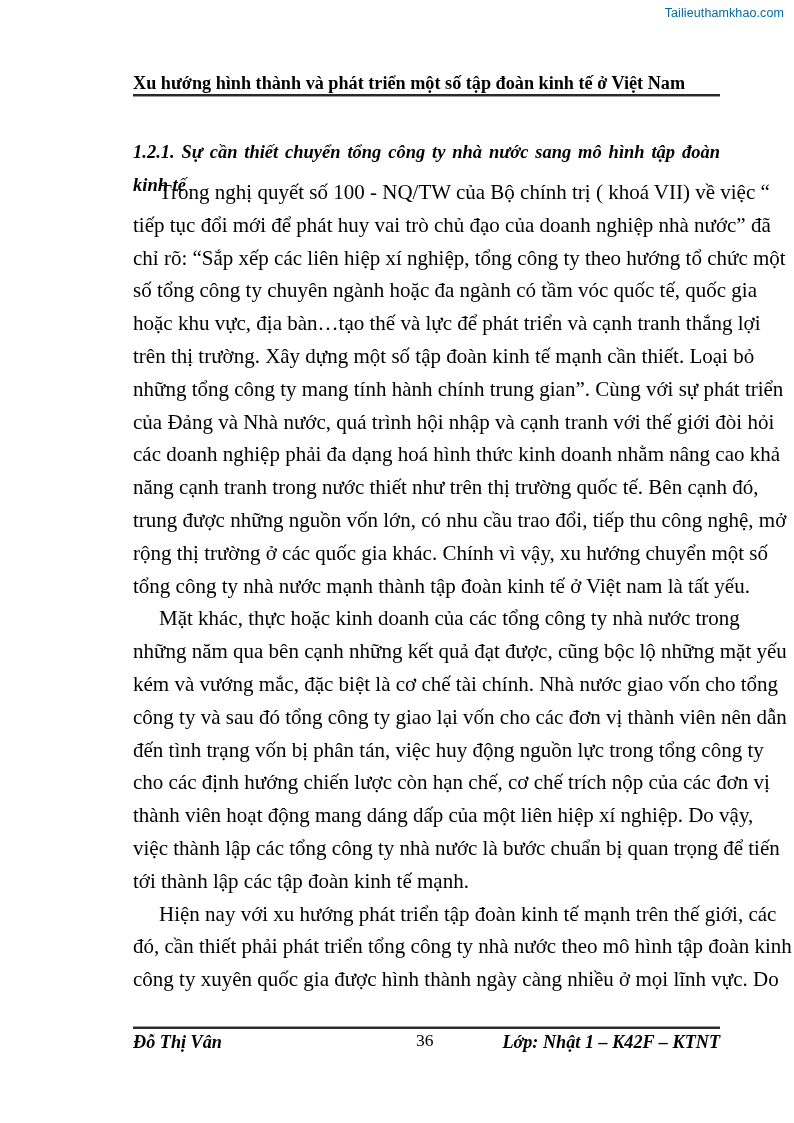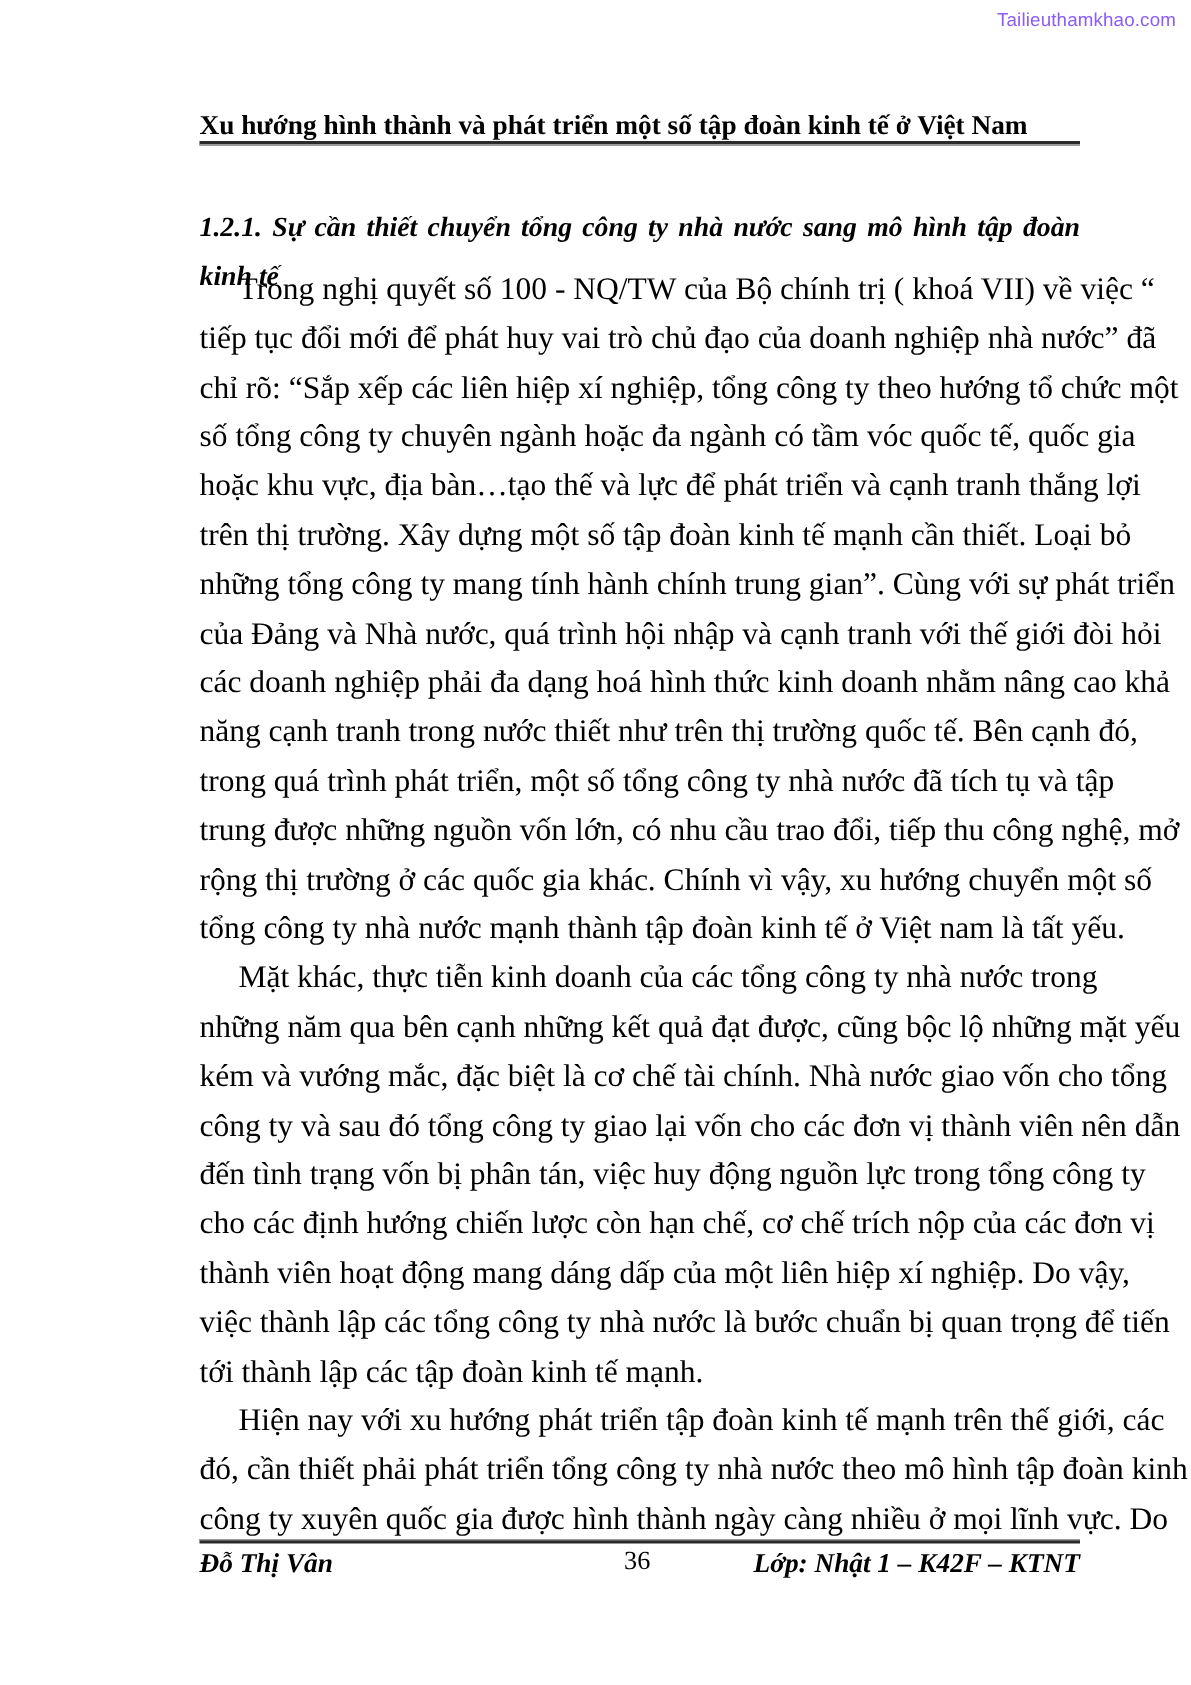--- a/index.html
+++ b/index.html
@@ -14,21 +14,21 @@
       overflow: hidden;
       font-family: "Liberation Serif", "DejaVu Serif", serif;
       color: #000;
     }
     .watermark {
       position: absolute;
       top: 6px;
       right: 10px;
       font-family: "Liberation Sans", "DejaVu Sans", sans-serif;
       font-size: 12.5px;
-      color: #8b5cf6;
+      color: #0369a1;
       letter-spacing: 0.1px;
     }
     .running-header {
       position: absolute;
       left: 133px;
       top: 72px;
       width: 587px;
       font-weight: bold;
       font-size: 18.2px;
       line-height: 22px;
@@ -134,27 +134,26 @@
     <span class="line indent">Trong nghị quyết số 100 - NQ/TW của Bộ chính trị ( khoá VII) về việc “</span>
     <span class="line">tiếp tục đổi mới để phát huy vai trò chủ đạo của doanh nghiệp nhà nước” đã</span>
     <span class="line">chỉ rõ: “Sắp xếp các liên hiệp xí nghiệp, tổng công ty theo hướng tổ chức một</span>
     <span class="line">số tổng công ty chuyên ngành hoặc đa ngành có tầm vóc quốc tế, quốc gia</span>
     <span class="line">hoặc khu vực, địa bàn…tạo thế và lực để phát triển và cạnh tranh thắng lợi</span>
     <span class="line">trên thị trường. Xây dựng một số tập đoàn kinh tế mạnh cần thiết. Loại bỏ</span>
     <span class="line">những tổng công ty mang tính hành chính trung gian”. Cùng với sự phát triển</span>
     <span class="line">của Đảng và Nhà nước, quá trình hội nhập và cạnh tranh với thế giới đòi hỏi</span>
     <span class="line">các doanh nghiệp phải đa dạng hoá hình thức kinh doanh nhằm nâng cao khả</span>
     <span class="line">năng cạnh tranh trong nước thiết như trên thị trường quốc tế. Bên cạnh đó,</span>
-    <span class="line">trong quá trình phát triển, một số tổng công ty nhà nước đã tích tụ và tập</span>
     <span class="line">trung được những nguồn vốn lớn, có nhu cầu trao đổi, tiếp thu công nghệ, mở</span>
     <span class="line">rộng thị trường ở các quốc gia khác. Chính vì vậy, xu hướng chuyển một số</span>
     <span class="line last">tổng công ty nhà nước mạnh thành tập đoàn kinh tế ở Việt nam là tất yếu.</span>
   </div>
   <div>
-    <span class="line indent">Mặt khác, thực tiễn kinh doanh của các tổng công ty nhà nước trong</span>
+    <span class="line indent">Mặt khác, thực hoặc kinh doanh của các tổng công ty nhà nước trong</span>
     <span class="line">những năm qua bên cạnh những kết quả đạt được, cũng bộc lộ những mặt yếu</span>
     <span class="line">kém và vướng mắc, đặc biệt là cơ chế tài chính. Nhà nước giao vốn cho tổng</span>
     <span class="line">công ty và sau đó tổng công ty giao lại vốn cho các đơn vị thành viên nên dẫn</span>
     <span class="line">đến tình trạng vốn bị phân tán, việc huy động nguồn lực trong tổng công ty</span>
     <span class="line">cho các định hướng chiến lược còn hạn chế, cơ chế trích nộp của các đơn vị</span>
     <span class="line">thành viên hoạt động mang dáng dấp của một liên hiệp xí nghiệp. Do vậy,</span>
     <span class="line">việc thành lập các tổng công ty nhà nước là bước chuẩn bị quan trọng để tiến</span>
     <span class="line last">tới thành lập các tập đoàn kinh tế mạnh.</span>
   </div>
   <div>

